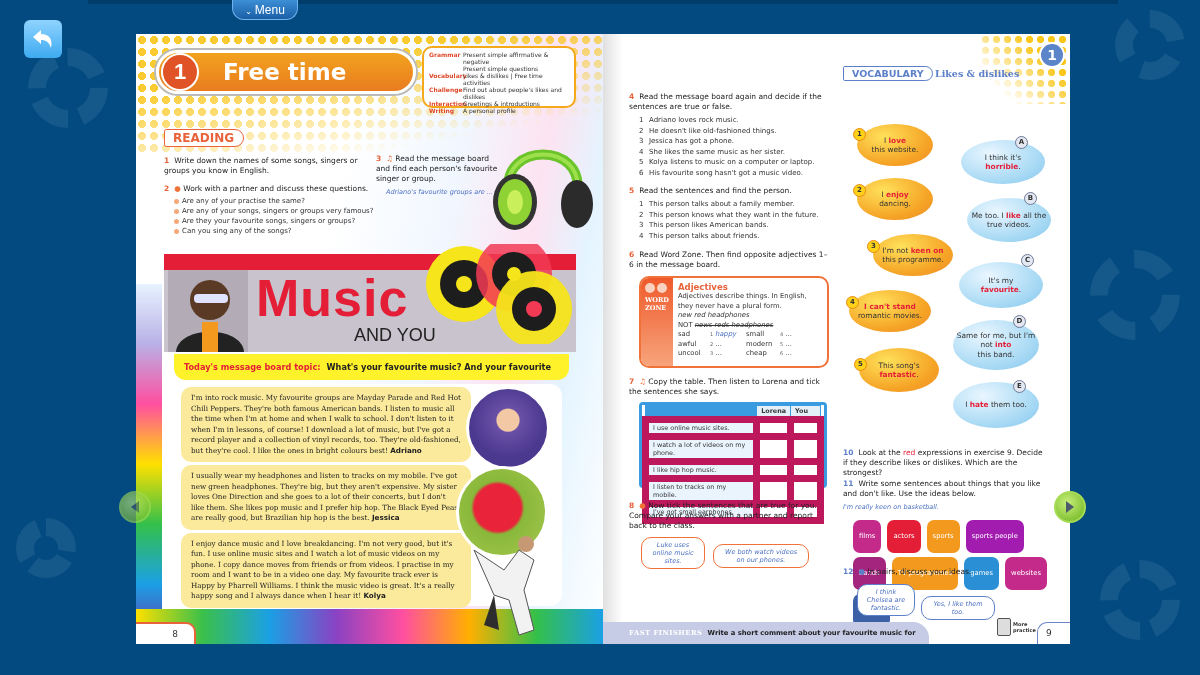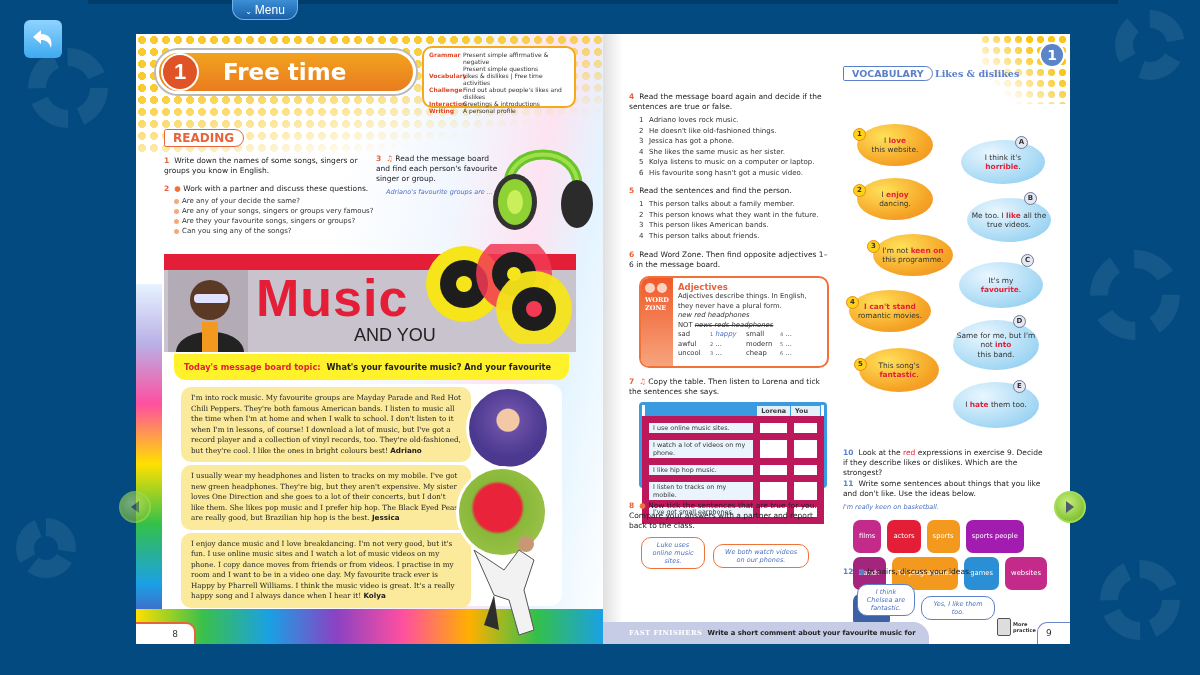--- a/index.html
+++ b/index.html
@@ -145,21 +145,21 @@
     </div>
 
     <div class="sec-pill" style="left:28px;top:95px;width:80px">READING</div>
 
     <div class="ex" style="left:28px;top:122px;width:200px">
       <span class="num">1</span><b>Write down the names of some songs, singers or groups you know in English.</b>
     </div>
     <div class="ex" style="left:28px;top:150px;width:210px">
       <span class="num">2</span><span style="color:#f07238">●</span> <b>Work with a partner and discuss these questions.</b>
       <ul>
-        <li>Are any of your decide the same?</li>
+        <li>Are any of your practise the same?</li>
         <li>Are any of your songs, singers or groups very famous?</li>
         <li>Are they your favourite songs, singers or groups?</li>
         <li>Can you sing any of the songs?</li>
       </ul>
     </div>
     <div class="ex" style="left:240px;top:120px;width:126px">
       <span class="num">3</span><span style="color:#f07238">♫</span> <b>Read the message board and find each person's favourite singer or group.</b>
       <div class="it" style="margin-top:3px;margin-left:10px;font-size:6.5px">Adriano's favourite groups are ...</div>
     </div>
 

